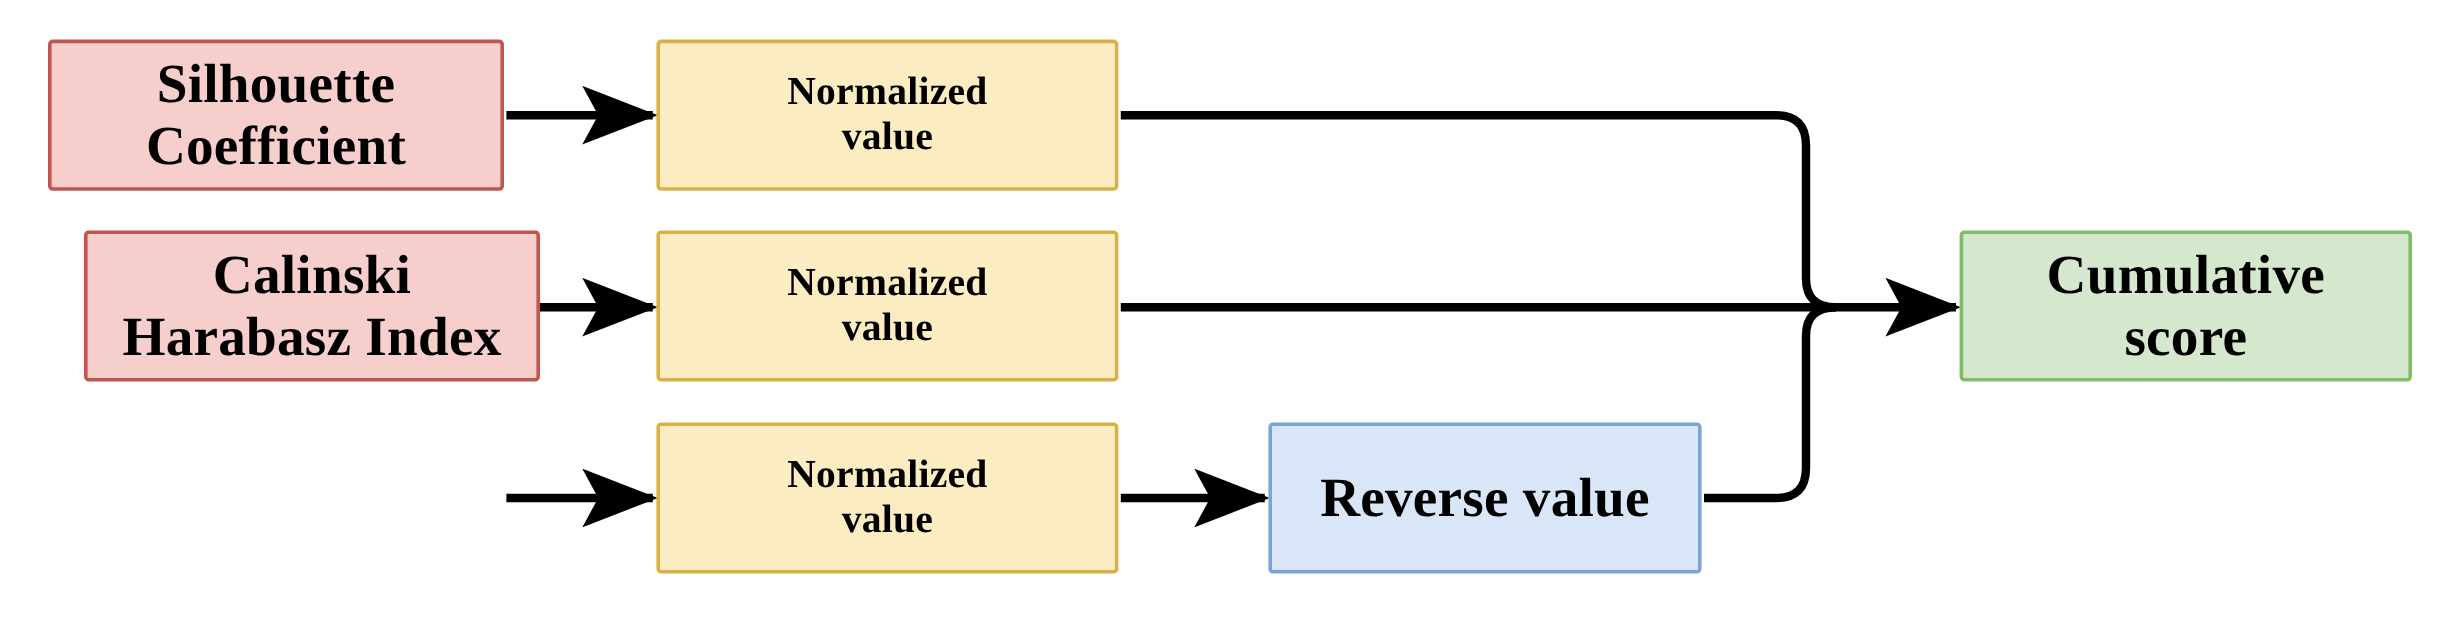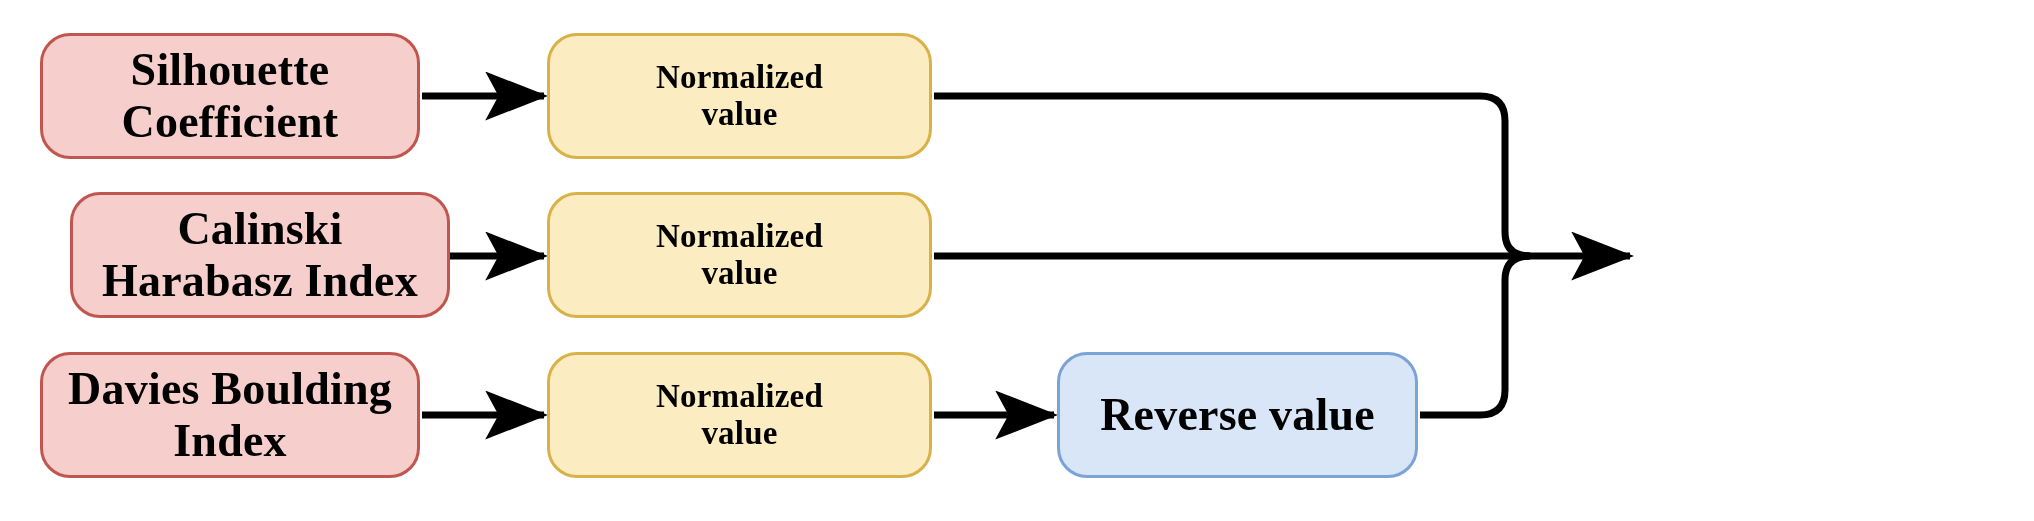--- a/index.html
+++ b/index.html
@@ -24,21 +24,21 @@
     height: 521px;
     pointer-events: none;
   }
   .node {
     position: absolute;
     box-sizing: border-box;
     display: flex;
     align-items: center;
     justify-content: center;
     text-align: center;
-    border-radius: 30px;
+    border-radius: 4px;
     border-style: solid;
     border-width: 3px;
     font-weight: bold;
     line-height: 1.12;
     letter-spacing: 0.2px;
     color: #000000;
     z-index: 2;
   }
   .node .label {
     display: block;
@@ -95,34 +95,34 @@
   </svg>
 
   <div class="node node-metric" style="left:40px; top:33px; width:380px; height:126px;">
     <span class="label">Silhouette<br>Coefficient</span>
   </div>
 
   <div class="node node-metric" style="left:40px; top:192px; width:380px; height:126px;margin-left:30px;">
     <span class="label">Calinski<br>Harabasz Index</span>
   </div>
 
-  <div class="node node-metric" style="left:40px; top:352px; width:380px; height:126px;">
-    <span class="label">Davies Boulding<br>Index</span>
-  </div>
 
   <div class="node node-normalized" style="left:547px; top:33px; width:385px; height:126px;">
     <span class="label">Normalized<br>value</span>
   </div>
 
   <div class="node node-normalized" style="left:547px; top:192px; width:385px; height:126px;">
     <span class="label">Normalized<br>value</span>
   </div>
 
   <div class="node node-normalized" style="left:547px; top:352px; width:385px; height:126px;">
     <span class="label">Normalized<br>value</span>
   </div>
 
   <div class="node node-reverse" style="left:1057px; top:352px; width:361px; height:126px;">
     <span class="label">Reverse value</span>
   </div>
 
+  <div class="node node-output" style="left:1633px; top:192px; width:377px; height:126px;">
+    <span class="label">Cumulative<br>score</span>
+  </div>
 
 </div>
 
 </body></html>

